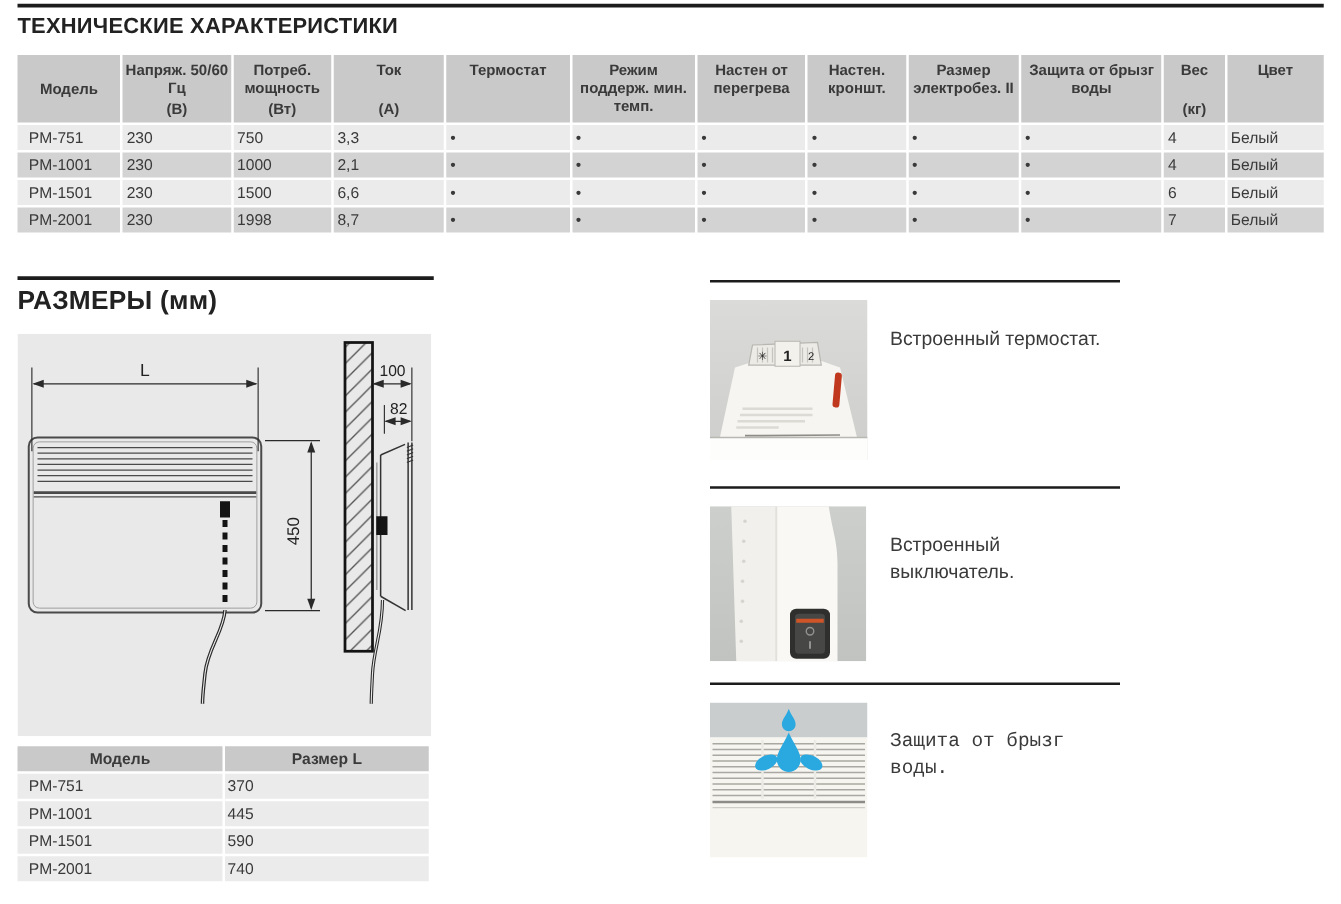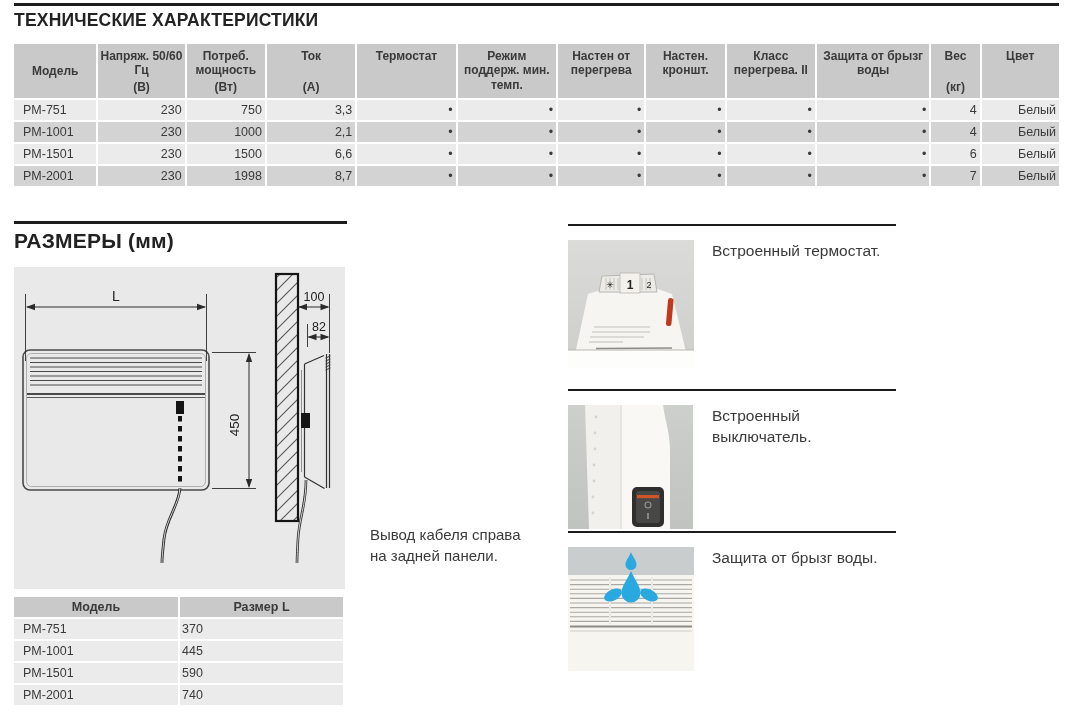--- a/index.html
+++ b/index.html
@@ -15,34 +15,34 @@
   .h2 { font-size:21px; font-weight:bold; color:#222; letter-spacing:.2px; }
 
   
   table.spec { border-collapse:separate; border-spacing:2px; table-layout:fixed;
                width:1049px; font-size:12.5px; color:#3a3a3a; }
   table.spec th { background:#c9c9c9; font-weight:bold; font-size:12px;
                   height:45px; padding:5px 2px 4px; vertical-align:top; }
   .th-inner { display:flex; flex-direction:column; justify-content:space-between;
               height:100%; text-align:center; line-height:1.2; }
   th.vc .th-inner { justify-content:center; }
-  table.spec td { height:20px; text-align:right; background:#ebebeb; padding:0 3px;
+  table.spec td { height:20px; text-align:left; background:#ebebeb; padding:0 3px;
                   overflow:hidden; white-space:nowrap; }
   table.spec tr.dark td { background:#d3d3d3; }
   table.spec td.model { text-align:left; padding-left:9px; }
 
   
   table.size { border-collapse:separate; border-spacing:2px; table-layout:fixed;
                width:331px; font-size:12.5px; color:#3a3a3a; }
   table.size th { background:#c9c9c9; font-weight:bold; height:18px; text-align:center; padding:1px 2px;}
   table.size td { background:#ebebeb; height:18px; text-align:left; padding:1px 2px;}
   table.size td.model { text-align:left; padding-left:9px; }
 
   .note { font-size:15px; line-height:21px; color:#3a3a3a; }
-  .caption { font-size:15.5px; line-height:21px; color:#3a3a3a; }
+  .caption { font-size:15.5px; line-height:21px; color:#3a3a3a;margin-top:21px; }
   .feat-rule { position:absolute; left:0; top:0; width:328px; height:1.5px; background:#1c1c1c; }
   .photo { position:absolute; left:0; top:16px; }
   .cap { position:absolute; left:144px; top:16px; }
 
   svg text { font-family:"Liberation Sans", sans-serif; fill:#222; }
 </style>
 </head>
 <body>
 
 <div class="page">
@@ -110,21 +110,21 @@
             </div>
           </th>
         <th>
             <div class="th-inner">
               <span>Настен. кроншт.</span>
               <span></span>
             </div>
           </th>
         <th>
             <div class="th-inner">
-              <span>Класс перегрева. II</span>
+              <span>Размер электробез. II</span>
               <span></span>
             </div>
           </th>
         <th>
             <div class="th-inner">
               <span>Защита от брызг воды</span>
               <span></span>
             </div>
           </th>
         <th>
@@ -286,24 +286,20 @@
 
     <g stroke="#2a2a2a">
       <line x1="293.5" y1="57" x2="293.5" y2="80" stroke-width="0.9"></line>
       <line x1="294.5" y1="70" x2="314" y2="70" stroke-width="1"></line>
       <polygon points="293.5,70 302.5,66.8 302.5,73.2" fill="#2a2a2a" stroke="none"></polygon>
       <polygon points="315.5,70 306.5,66.8 306.5,73.2" fill="#2a2a2a" stroke="none"></polygon>
       <text x="305" y="64" text-anchor="middle" font-size="12.5" stroke="none">82</text>
     </g>
   </svg>
 
-  <div class="abs note" style="left:370px; top:524px;">
-    <div>Вывод кабеля справа</div>
-    <div>на задней панели.</div>
-  </div>
 
   <table class="size abs" style="left:12px; top:595px;">
     <colgroup>
         <col style="width:164px">
         <col style="width:163px">
       </colgroup>
     <thead>
       <tr>
         <th>Модель</th>
         <th>Размер L</th>
@@ -398,21 +394,21 @@
       <rect x="69" y="90" width="22" height="3.2" fill="#cf5529"></rect>
       <circle cx="80" cy="100" r="3" fill="none" stroke="#929290" stroke-width="1.1"></circle>
       <rect x="79.2" y="108" width="1.6" height="6" fill="#929290"></rect>
     </svg>
     <div class="cap caption">
       <div>Встроенный</div>
       <div>выключатель.</div>
     </div>
   </div>
 
-  <div class="abs" style="left:568px; top:531px; width:328px; height:150px;">
+  <div class="abs" style="left:568px; top:546px; width:328px; height:150px;font-family:Liberation Mono, monospace;">
     <div class="feat-rule"></div>
     <svg class="photo" width="126" height="124" viewBox="0 0 126 124">
       <rect width="126" height="28" fill="#c9cdcd"></rect>
       <rect y="28" width="126" height="96" fill="#f6f5f0"></rect>
       <g stroke="#a9a8a2" stroke-width="1.1">
         <line x1="2" y1="33" x2="124" y2="33"></line>
           <line x1="2" y1="37.6" x2="124" y2="37.6"></line>
         <line x1="2" y1="42.2" x2="124" y2="42.2"></line>
           <line x1="2" y1="46.8" x2="124" y2="46.8"></line>
         <line x1="2" y1="51.4" x2="124" y2="51.4"></line>

